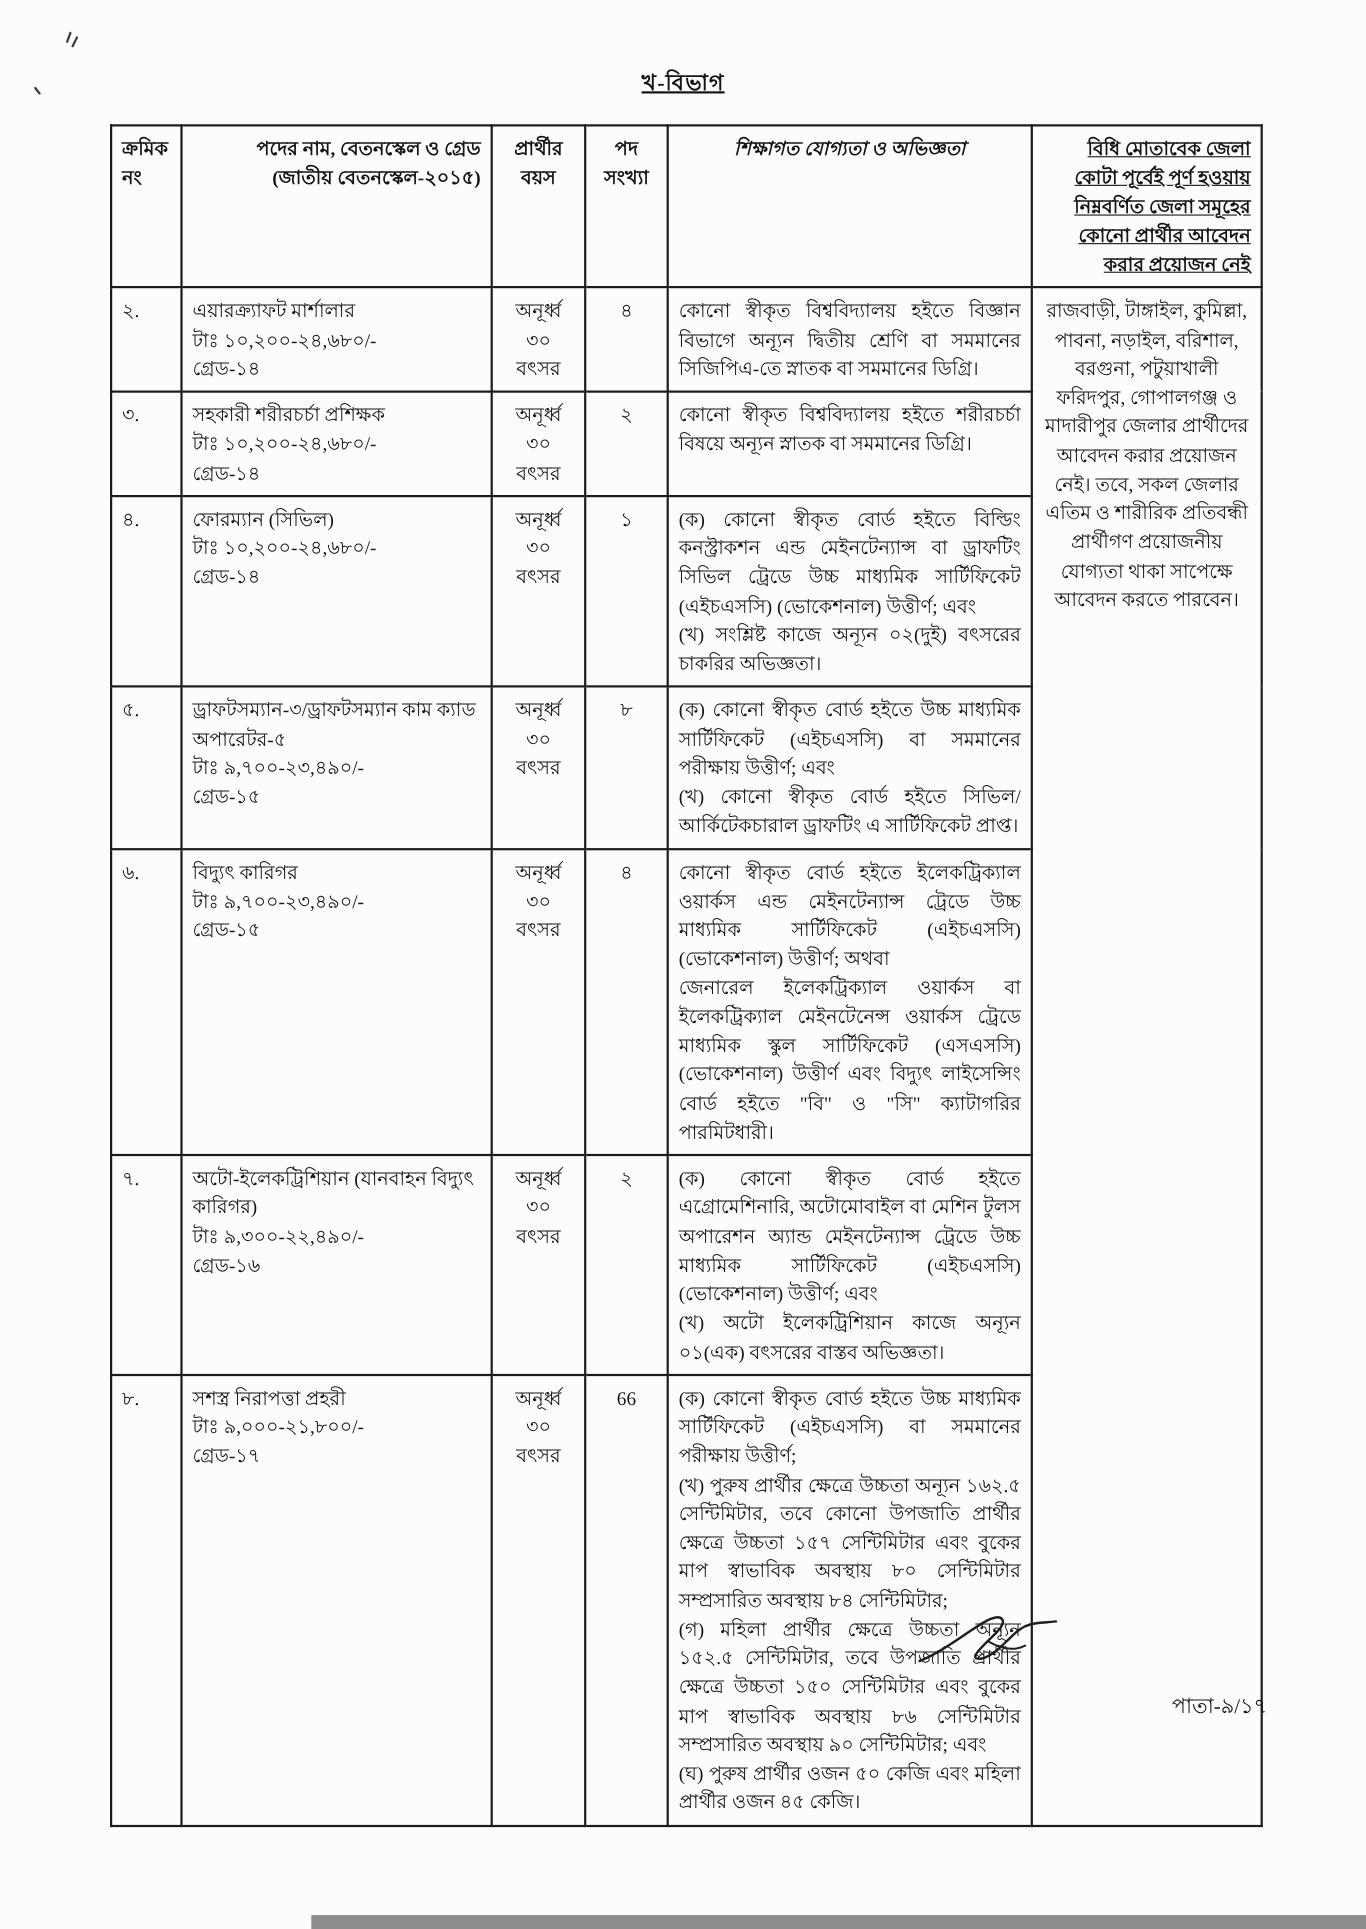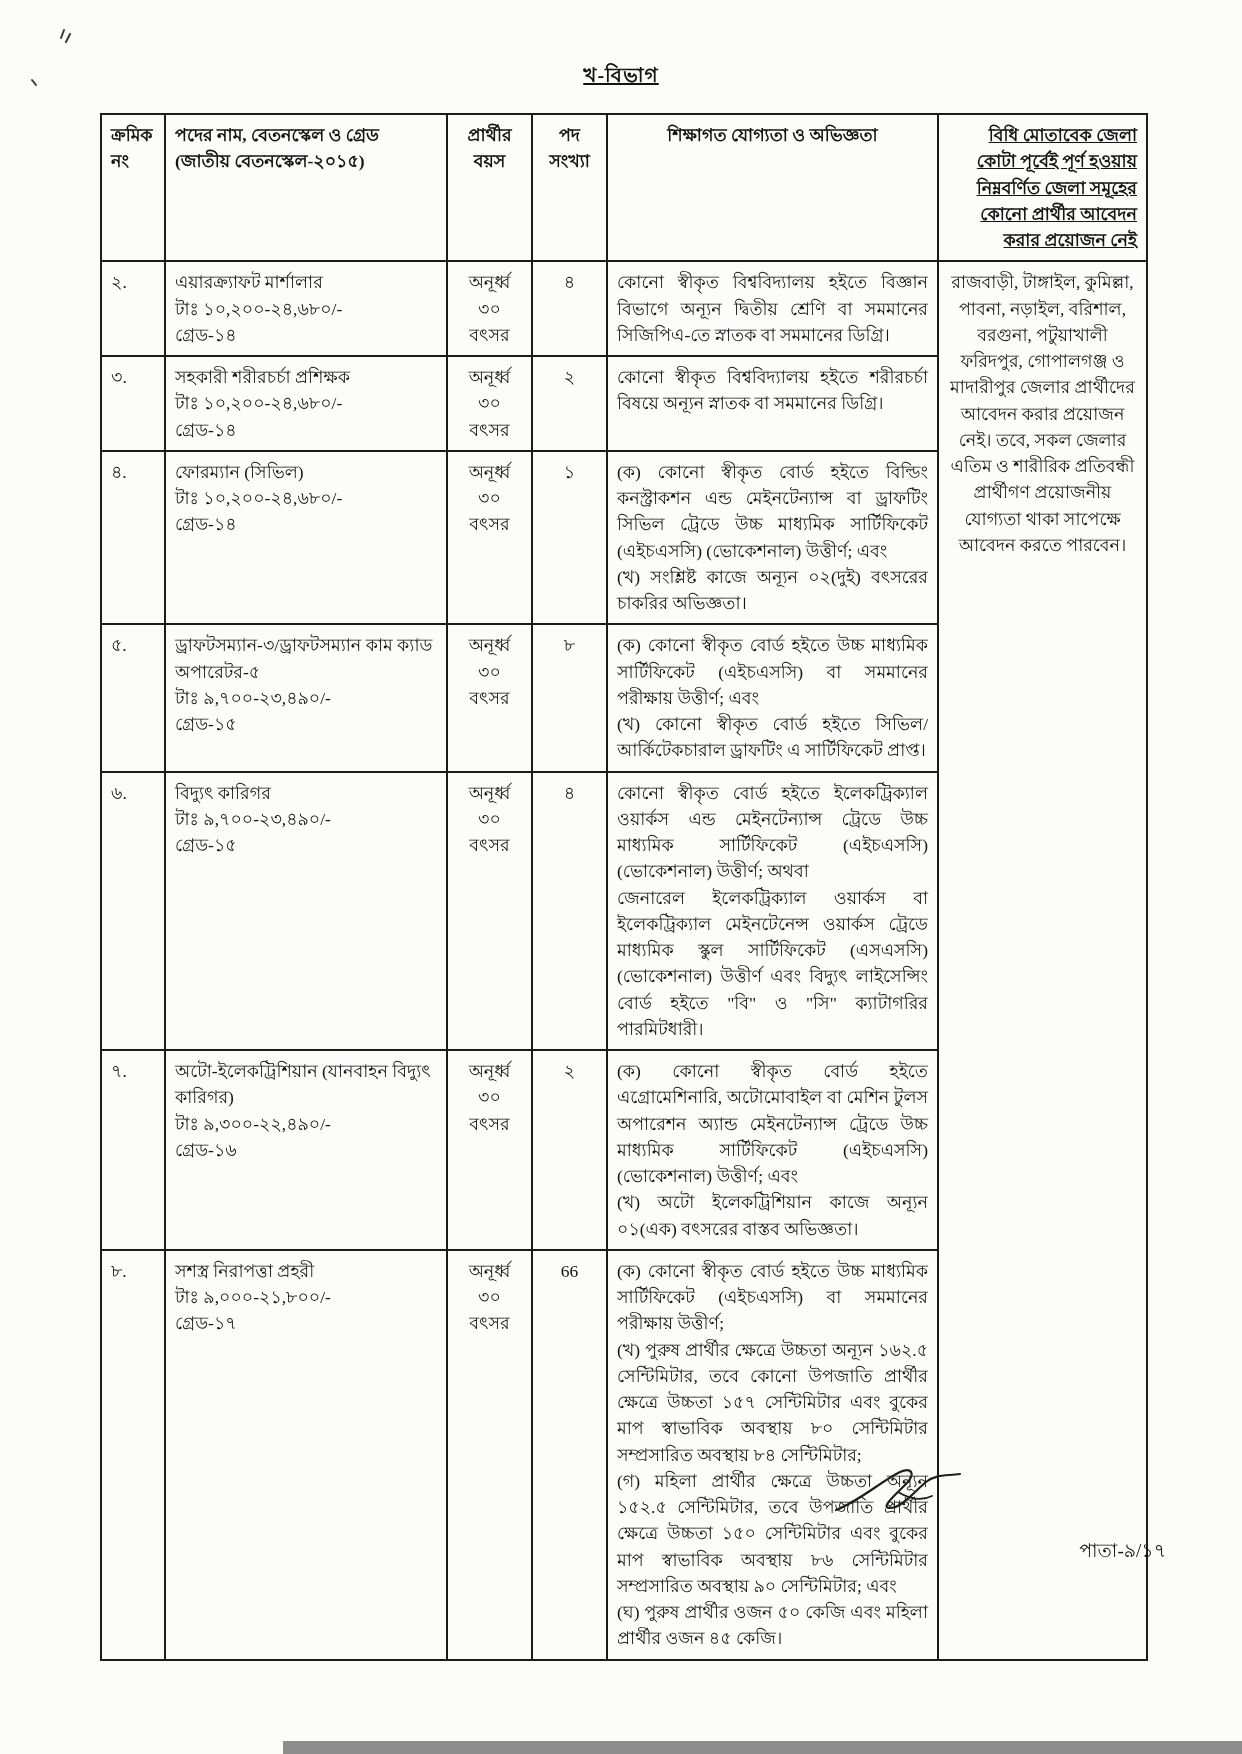--- a/index.html
+++ b/index.html
@@ -29,39 +29,39 @@
     border:2px solid #1b1b1b;
     vertical-align:top;
     padding:7px 9px;
     font-size:17.5px;
     line-height:1.5;
     white-space:pre-line;
     word-wrap:break-word;
   }
   .job-table th { font-weight:bold; }
   .th-serial   { text-align:left; }
-  .th-post     { text-align:left; }
+  .th-post     { text-align:right; }
   .th-age, .th-count { text-align:center;border-radius:26px; }
-  .th-qual     { text-align:center; vertical-align:top; }
+  .th-qual     { text-align:center; vertical-align:top;font-style:italic; }
   .th-district { text-align:right; font-size:17px; line-height:1.55;text-decoration:underline; }
   .td-serial   { text-align:left; }
   .td-post     { text-align:left; }
   .td-age      { text-align:center;font-family:Liberation Serif, serif; }
   .td-count    { text-align:center; }
   .td-qual     { text-align:justify; }
   .td-district { text-align:center; line-height:1.75; padding-top:10px;border-radius:28px; }
   .footer-sign {
     position:absolute;
     top:1462px;
     left:828px;
   }
   .page-number {
     position:absolute;
     top:1536px;
-    right:76px;
+    right:90px;
     font-size:19px;
   }
   .corner-marks { position:absolute; top:22px; left:18px; }
   .scan-strip {
     position:absolute;
     bottom:0;
     left:283px;
     right:0;
     height:13px;
     background:#8d8d8d;

